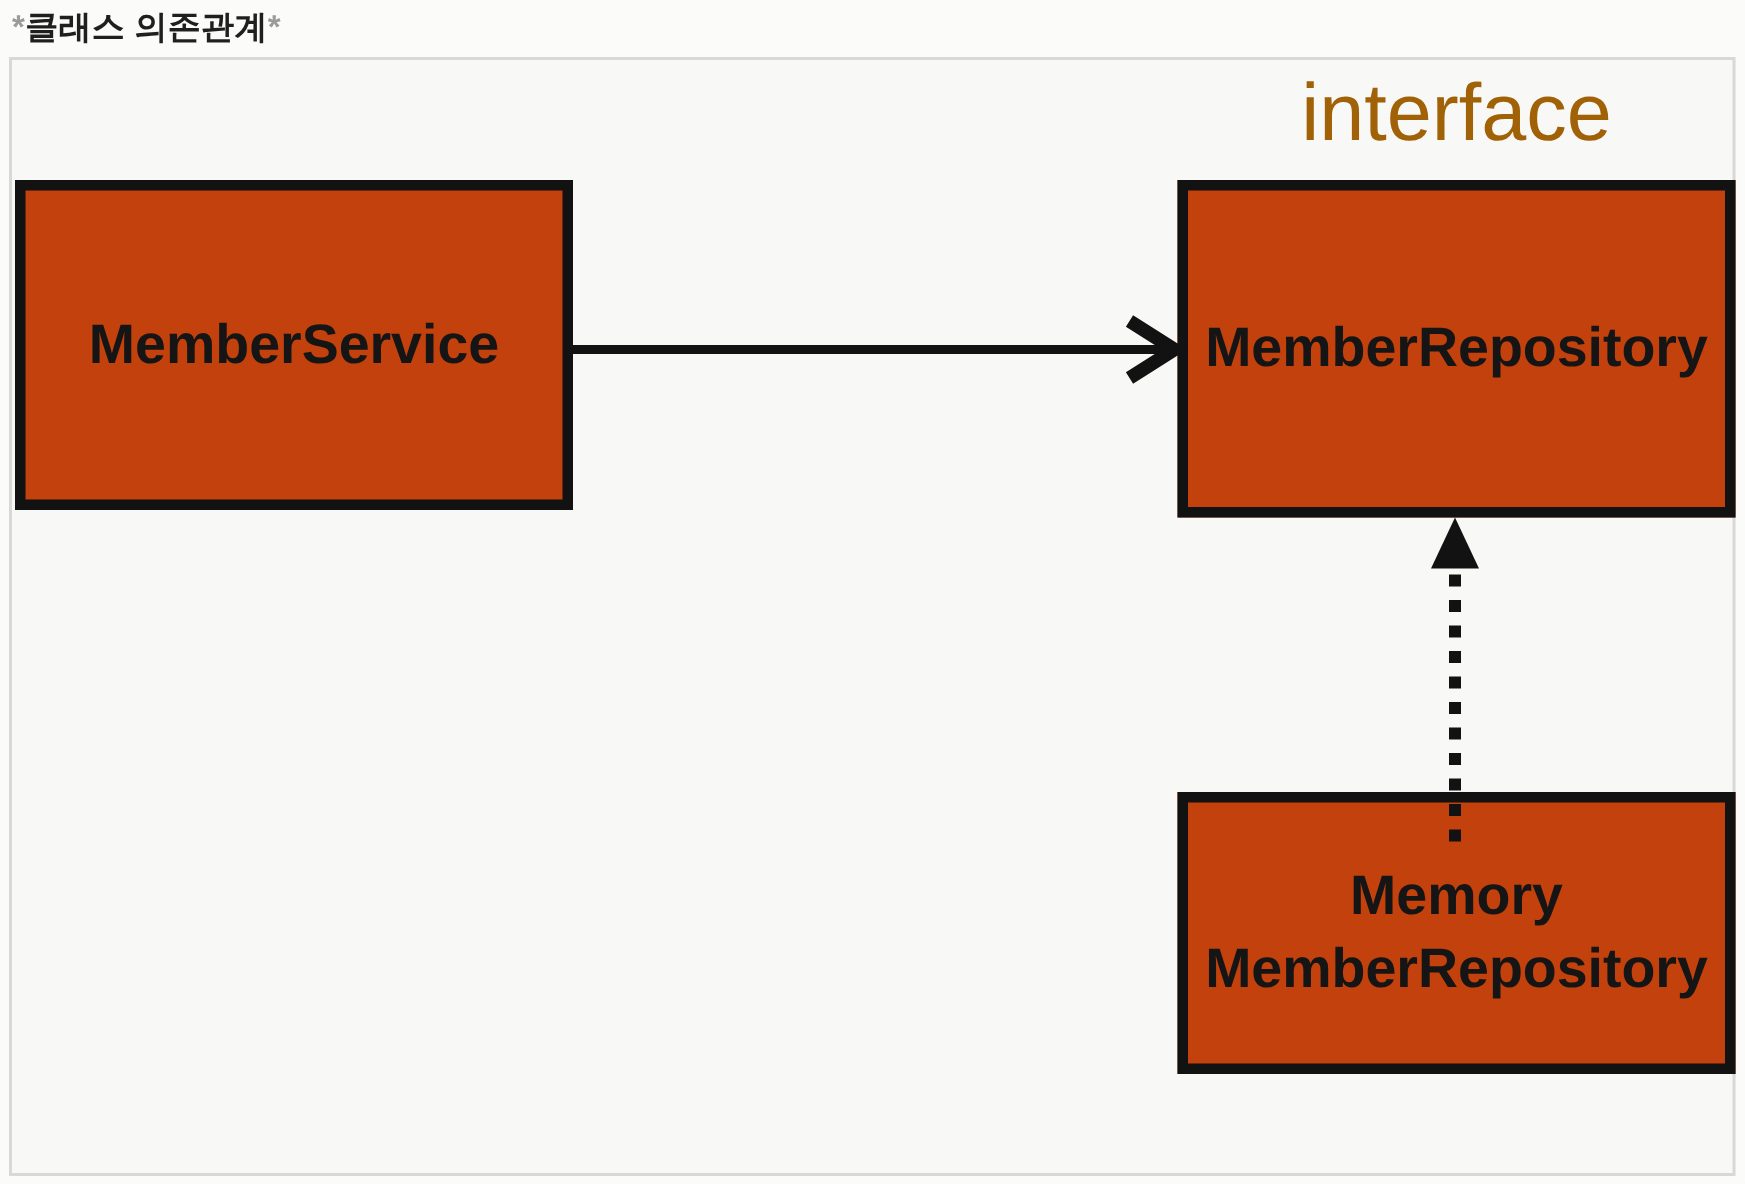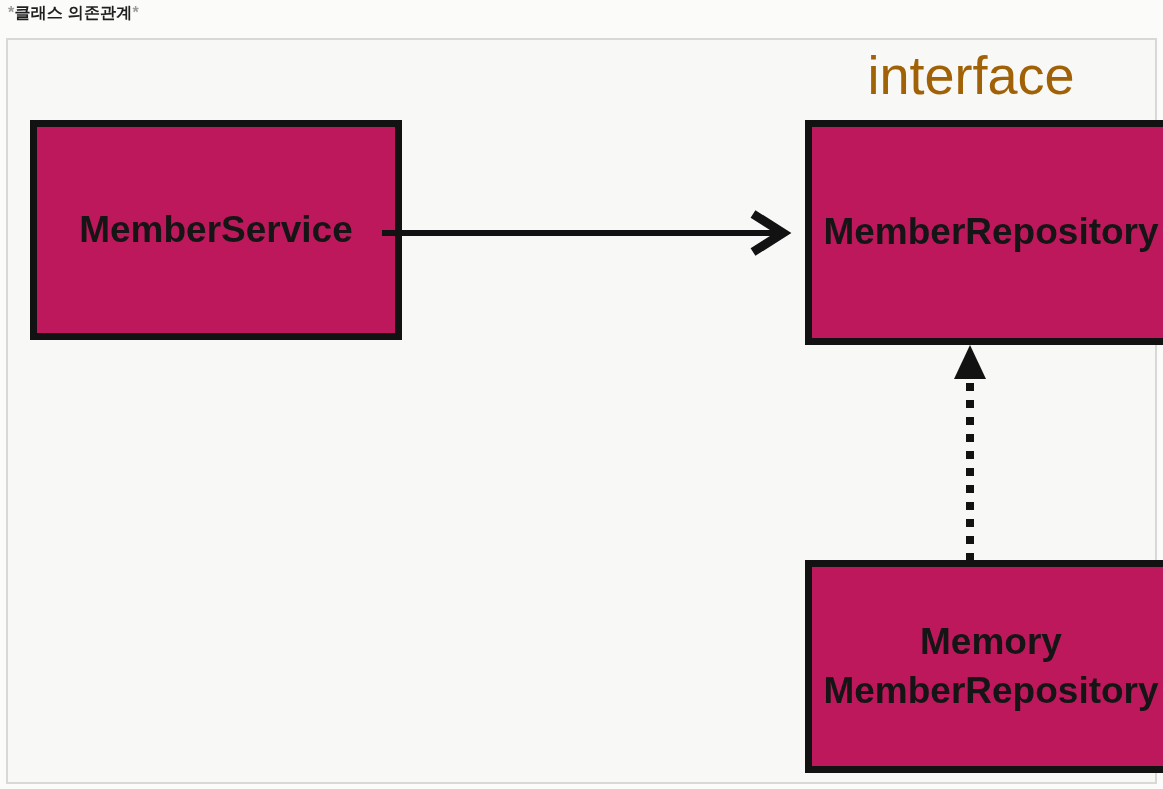--- a/index.html
+++ b/index.html
@@ -6,52 +6,51 @@
   html, body {
     width: 1163px; height: 789px;
     overflow: hidden;
     background: #fbfbfa;
     font-family: "Liberation Sans", "DejaVu Sans", sans-serif;
   }
   .stage { position: absolute; top: 0; left: 0; width: 1163px; height: 789px; }
 
   .page-title {
     position: absolute; top: 3px; left: 8px;
-    font-size: 16px; font-weight: 700; color: #1f1f1f;
+    font-size: 22px; font-weight: 700; color: #1f1f1f;
     letter-spacing: 0.2px;
   }
   .page-title .ast { color: #9b9b9b; font-weight: 700; }
 
   .panel {
     position: absolute; left: 6px; top: 38px;
     width: 1151px; height: 746px;
     background: #f8f8f6;
     border: 2px solid #d8d8d6;
   }
 
   .iface-label {
     position: absolute; left: 785px; top: 44px; width: 372px;
     text-align: center;
     font-size: 54px; font-weight: 400; color: #a16207;
     line-height: 1.15;
   }
 
   .node {
     position: absolute;
-    background: #be185d;
+    background: #c2410c;
     border: 7px solid #121212;
     display: flex; align-items: center; justify-content: center;
     text-align: center;
     font-weight: 700; font-size: 37px; color: #151515;
     line-height: 1.32;
-    margin-left: 20px;
   }
   .node.member-service   { left: 10px;  top: 120px; width: 372px; height: 220px; }
   .node.member-repo      { left: 785px; top: 120px; width: 372px; height: 225px; }
-  .node.memory-repo      { left: 785px; top: 560px; width: 372px; height: 213px; }
+  .node.memory-repo      { left: 785px; top: 528px; width: 372px; height: 188px; }
 
   svg.edges { position: absolute; top: 0; left: 0; width: 1163px; height: 789px; pointer-events: none; }
 </style>
 </head>
 <body>
 
 <div class="stage">
 
   <div class="page-title">
     <span class="ast">*</span><span>클래스 의존관계</span><span class="ast">*</span>

